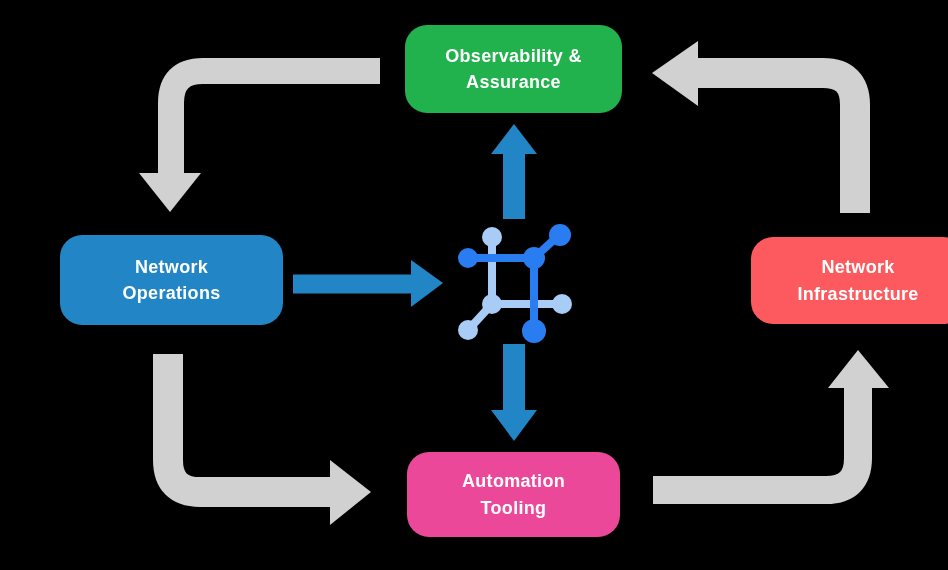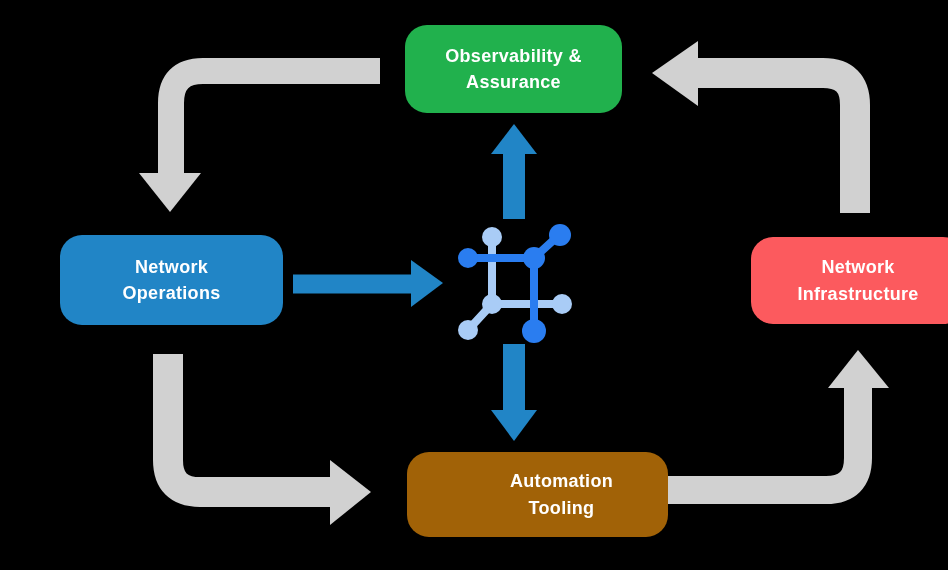--- a/index.html
+++ b/index.html
@@ -119,18 +119,18 @@
   <div class="node node-operations" style="background: rgb(33, 133, 198);">
     <span>Network
 Operations</span>
   </div>
 
   <div class="node node-infrastructure" style="background: rgb(252, 90, 94);">
     <span>Network
 Infrastructure</span>
   </div>
 
-  <div class="node node-tooling" style="background: #a16207; padding-left: 48px;">
+  <div class="node node-tooling" style="background: #ec4899;">
     <span>Automation
 Tooling</span>
   </div>
 
 </div>
 
 </body></html>

